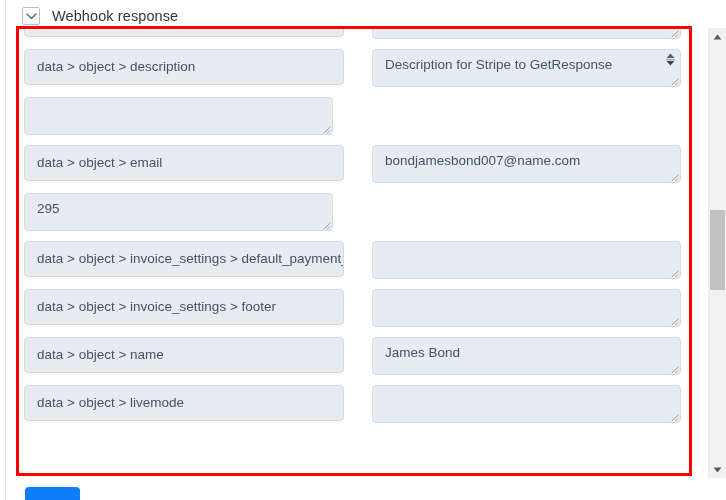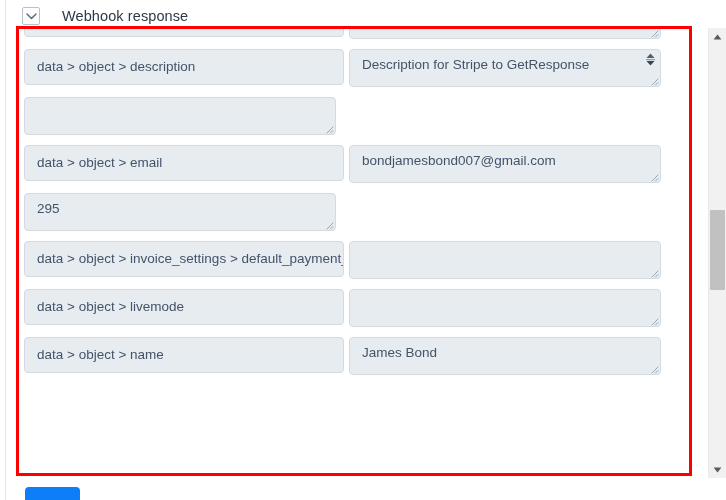--- a/index.html
+++ b/index.html
@@ -29,21 +29,21 @@
   }
 
   
   .section-header {
     position: absolute;
     left: 22px;
     top: 5px;
     height: 22px;
     display: flex;
     align-items: center;
-    gap: 22px;
+    gap: 12px;
   }
   .collapse-toggle {
     width: 18px;
     height: 18px;
     border: 1px solid #b8c2cc;
     border-radius: 2px;
     background: #fdfdfd;
     display: flex;
     align-items: center;
     justify-content: center;
@@ -86,21 +86,21 @@
   .mapping-list {
     position: absolute;
     left: 0;
     
     top: -28px;
     width: 670px;
   }
   .mapping-row {
     display: flex;
     align-items: flex-start;
-    gap: 5px;
+    gap: 28px;
     height: 48px;
     padding-left: 5px;
   }
 
   
   .path-field {
     width: 320px;
     height: 36px;
     box-sizing: border-box;
     background: #e7ecf0;
@@ -112,23 +112,22 @@
     color: #43536a;
     line-height: 34px;
     white-space: nowrap;
     overflow: hidden;
     cursor: pointer;
   }
 
   
   .value-cell {
     position: relative;
-    width: 280px;
+    width: 309px;
     height: 38px;
-    padding-left: 32px;
   }
   .value-field {
     position: absolute;
     inset: 0;
     box-sizing: border-box;
     background: #e7ecf0;
     border: 1px solid #d3dae0;
     border-radius: 4px;
     padding: 7px 28px 0 12px;
     font-family: "Liberation Sans", sans-serif;
@@ -255,21 +254,21 @@
         <div class="value-cell">
           <div class="value-field"></div>
           <svg class="resize-grip" viewBox="0 0 11 11">
             <path d="M10 4 L4 10 M10 7.5 L7.5 10" stroke="#9aa6b2" stroke-width="1" fill="none" stroke-linecap="round"></path>
           </svg>
         </div>
       </div>
       <div class="mapping-row">
         <div class="path-field">data &gt; object &gt; email</div>
         <div class="value-cell">
-          <div class="value-field">bondjamesbond007@gmail.com</div>
+          <div class="value-field">bondjamesbond007@name.com</div>
           <svg class="resize-grip" viewBox="0 0 11 11">
             <path d="M10 4 L4 10 M10 7.5 L7.5 10" stroke="#9aa6b2" stroke-width="1" fill="none" stroke-linecap="round"></path>
           </svg>
         </div>
       </div>
       <div class="mapping-row">
         <div class="value-cell">
           <div class="value-field">295</div>
           <svg class="resize-grip" viewBox="0 0 11 11">
             <path d="M10 4 L4 10 M10 7.5 L7.5 10" stroke="#9aa6b2" stroke-width="1" fill="none" stroke-linecap="round"></path>
@@ -279,32 +278,41 @@
       <div class="mapping-row">
         <div class="path-field">data &gt; object &gt; invoice_settings &gt; default_payment_method</div>
         <div class="value-cell">
           <div class="value-field"></div>
           <svg class="resize-grip" viewBox="0 0 11 11">
             <path d="M10 4 L4 10 M10 7.5 L7.5 10" stroke="#9aa6b2" stroke-width="1" fill="none" stroke-linecap="round"></path>
           </svg>
         </div>
       </div>
       <div class="mapping-row">
+        <div class="path-field">data &gt; object &gt; invoice_settings &gt; footer</div>
+        <div class="value-cell">
+          <div class="value-field"></div>
+          <svg class="resize-grip" viewBox="0 0 11 11">
+            <path d="M10 4 L4 10 M10 7.5 L7.5 10" stroke="#9aa6b2" stroke-width="1" fill="none" stroke-linecap="round"></path>
+          </svg>
+        </div>
+      </div>
+      <div class="mapping-row">
+        <div class="path-field">data &gt; object &gt; name</div>
+        <div class="value-cell">
+          <div class="value-field">James Bond</div>
+          <svg class="resize-grip" viewBox="0 0 11 11">
+            <path d="M10 4 L4 10 M10 7.5 L7.5 10" stroke="#9aa6b2" stroke-width="1" fill="none" stroke-linecap="round"></path>
+          </svg>
+        </div>
+      </div>
+      <div class="mapping-row">
         <div class="path-field">data &gt; object &gt; livemode</div>
         <div class="value-cell">
           <div class="value-field"></div>
-          <svg class="resize-grip" viewBox="0 0 11 11">
-            <path d="M10 4 L4 10 M10 7.5 L7.5 10" stroke="#9aa6b2" stroke-width="1" fill="none" stroke-linecap="round"></path>
-          </svg>
-        </div>
-      </div>
-      <div class="mapping-row">
-        <div class="path-field">data &gt; object &gt; name</div>
-        <div class="value-cell">
-          <div class="value-field">James Bond</div>
           <svg class="resize-grip" viewBox="0 0 11 11">
             <path d="M10 4 L4 10 M10 7.5 L7.5 10" stroke="#9aa6b2" stroke-width="1" fill="none" stroke-linecap="round"></path>
           </svg>
         </div>
       </div>
     </div>
 </div>
 
 <div class="annotation-box"></div>
 

